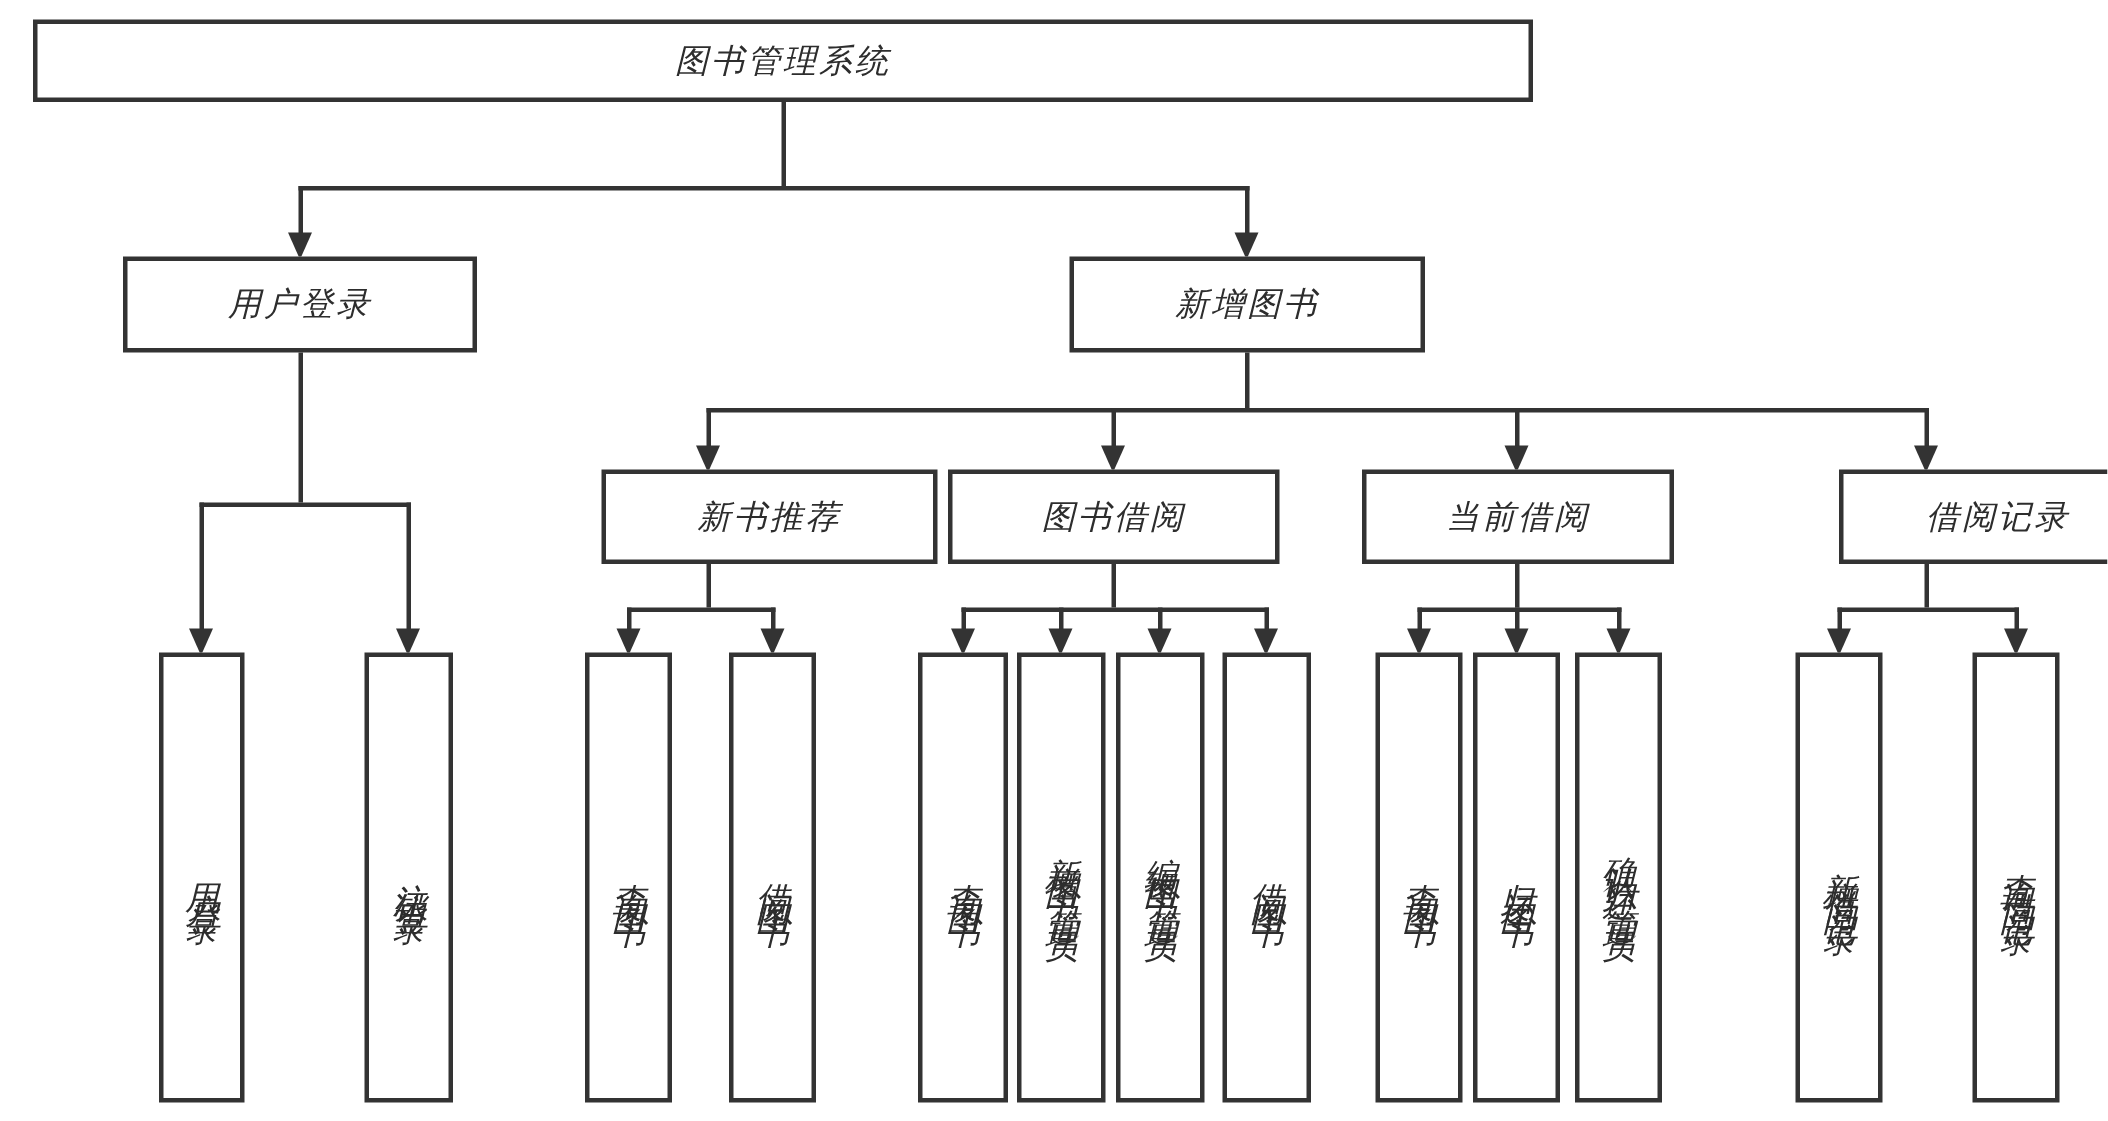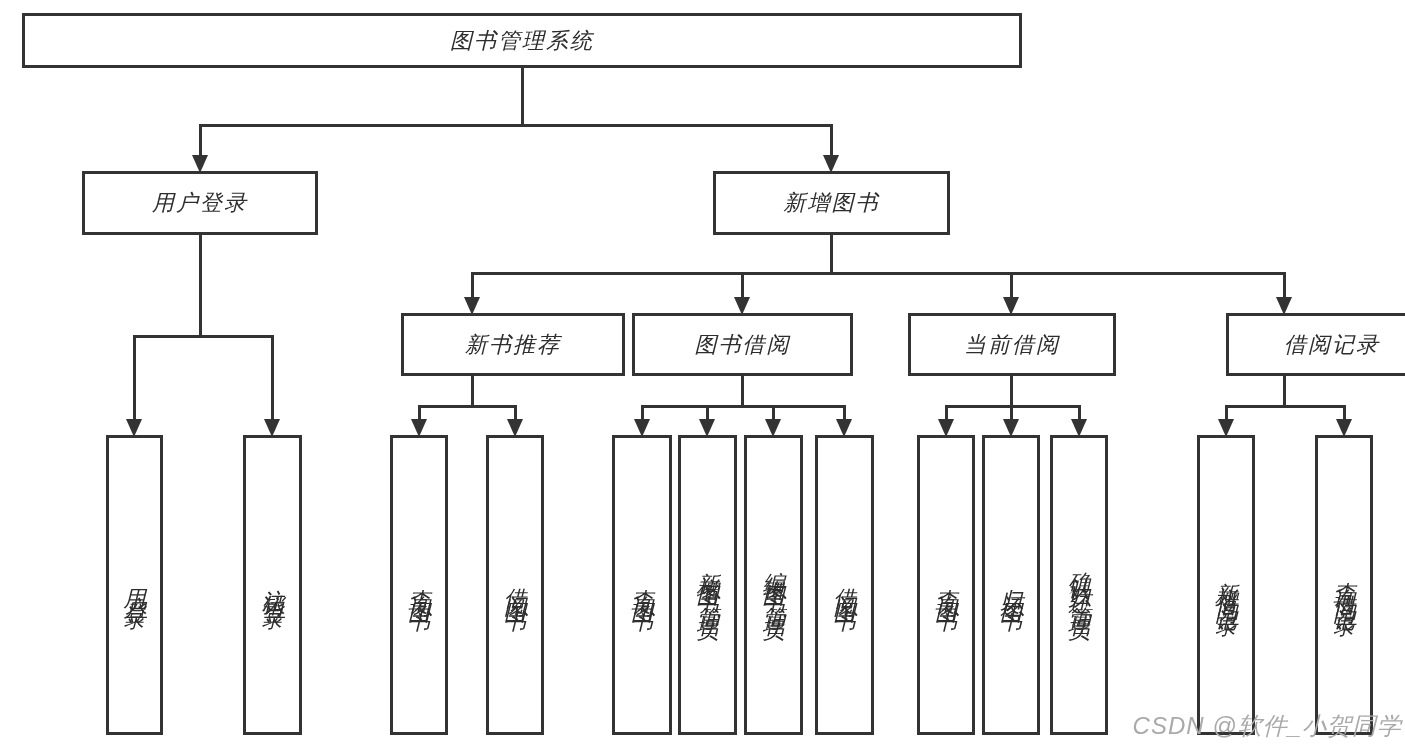--- a/index.html
+++ b/index.html
@@ -177,15 +177,14 @@
     <span class="vlabel">确认归还（管理员）</span>
   </div>
 
   <div class="box" style="left:1197px;top:435px;width:58px;height:300px;">
     <span class="vlabel">新增借阅记录</span>
   </div>
   <div class="box" style="left:1315px;top:435px;width:58px;height:300px;">
     <span class="vlabel">查询借阅记录</span>
   </div>
 
-  <div class="watermark">CSDN @软件_小贺同学</div>
 
 </div>
 
 </body></html>

